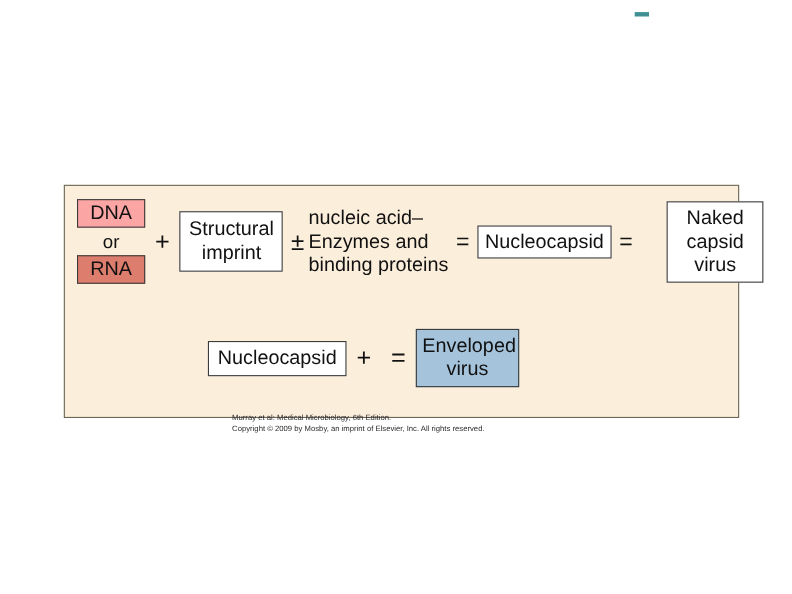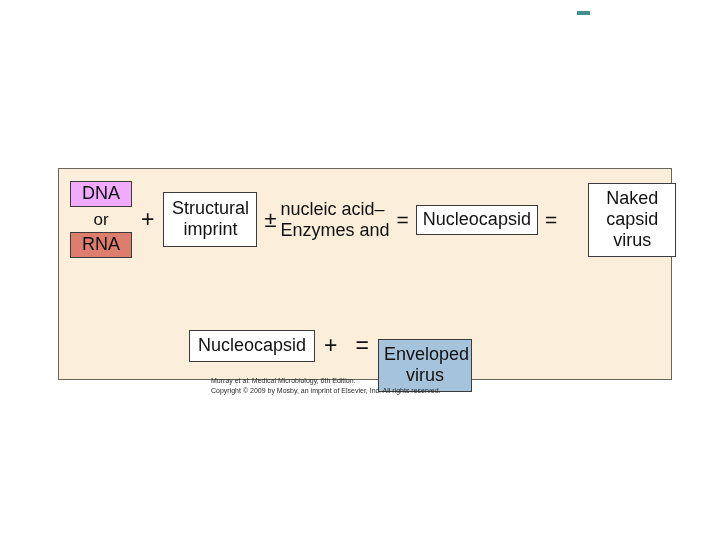--- a/index.html
+++ b/index.html
@@ -62,21 +62,21 @@
   .na-box {
     border: 1px solid #3b3b3b;
     box-sizing: border-box;
     width: 62px;
     text-align: center;
     font-size: 18px;
     line-height: 21px;
     color: #111;
     padding: 1px 0 2px 0;
   }
-  #dna-box { background: #f0abfc; }
+  #dna-box { background: #fca5a5; }
   #rna-box { background: #dd7d6d; }
   #or-label {
     font-size: 17px;
     line-height: 23px;
     color: #111;
     padding: 1px 0;
   }
 
   
   .op {
@@ -117,21 +117,20 @@
   #nucleocapsid-box-2 {
     padding: 4px 8px 5px 8px;
   }
   #glycoproteins-box {
     width: 173px;
     padding: 4px 5px 5px 5px;
   }
   #enveloped-virus-box {
     width: 94px;
     padding: 4px 5px 5px 5px;
-    margin-top: 40px;
   }
 
   
   .free-term {
     font-size: 18px;
     line-height: 21px;
     color: #111;
     text-align: left;
     white-space: nowrap;
   }
@@ -167,20 +166,21 @@
     <div class="term-box" id="structural-proteins-box">
       <div>Structural</div>
       <div>imprint</div>
     </div>
 
     <div class="op op-pm">±</div>
 
     <div class="free-term">
       <div>nucleic acid–</div>
       <div>Enzymes and</div>
+      <div>binding proteins</div>
     </div>
 
     <div class="op op-small">=</div>
 
     <div class="term-box" id="nucleocapsid-box-1">Nucleocapsid</div>
 
     <div class="op op-small">=</div>
 
     <div class="term-box" id="naked-capsid-box">
       <div>Naked</div>

